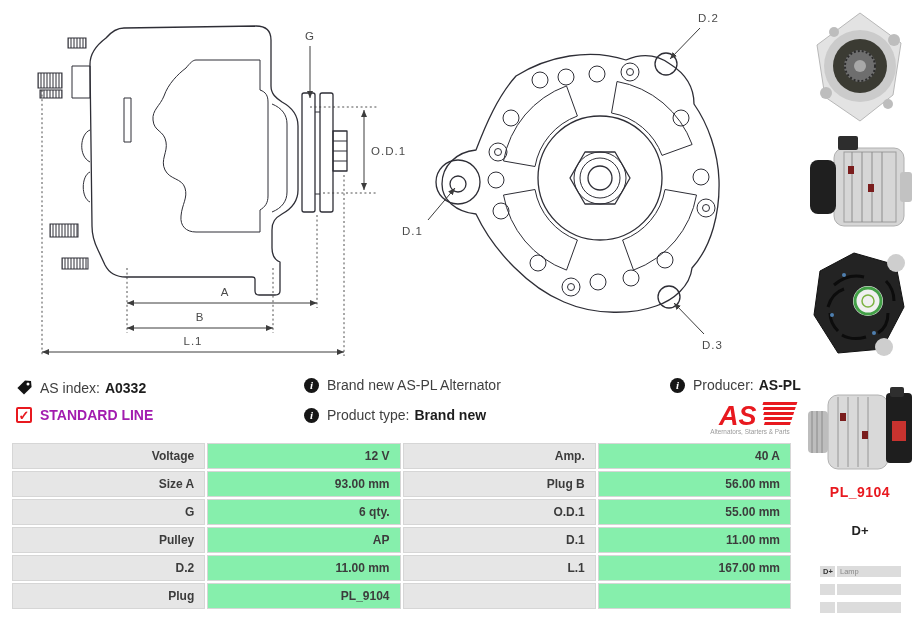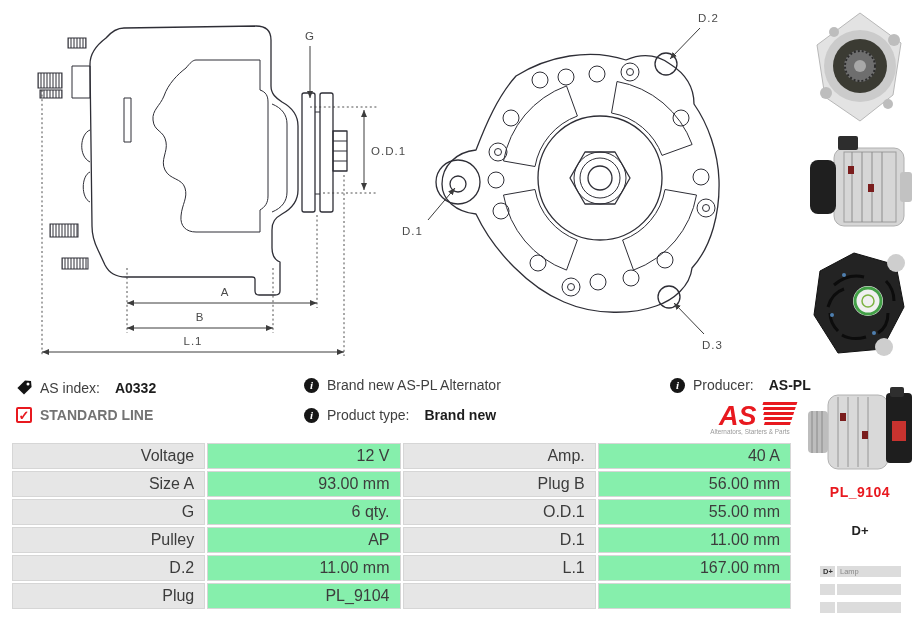--- a/index.html
+++ b/index.html
@@ -10,37 +10,37 @@
   
   .draw{position:absolute;}
   .d-line{fill:none;stroke:#2e2e36;stroke-width:1.3;stroke-linejoin:round;stroke-linecap:round;}
   .d-thin{fill:none;stroke:#2e2e36;stroke-width:1;stroke-linejoin:round;}
   .dim{stroke:#3c3c3c;stroke-width:1;fill:none;}
   .dot{stroke:#3c3c3c;stroke-width:.9;stroke-dasharray:2 2.6;fill:none;}
   .dtxt{font-size:11.5px;fill:#4a4a4a;letter-spacing:1px;font-family:"Liberation Sans",sans-serif;}
 
   
   .inforow{position:absolute;display:flex;align-items:center;font-size:14px;color:#3f3f3f;}
-  .inforow b{margin-left:15px;color:#1d1d1d;}
+  .inforow b{margin-left:5px;color:#1d1d1d;}
   .ico-info{display:inline-flex;width:15px;height:15px;border-radius:50%;background:#161616;color:#fff;
             align-items:center;justify-content:center;font:italic bold 11px "Liberation Serif",serif;
             margin-right:8px;flex:0 0 auto;}
   .tag-ic{width:17px;height:17px;margin-right:7px;}
   .chk{display:inline-flex;width:12px;height:12px;border:2px solid #e8191f;border-radius:2px;margin-right:8px;
        align-items:center;justify-content:center;font-size:13px;font-weight:bold;color:#e8191f;line-height:1;}
-  .redtxt{color:#737373;font-weight:bold;text-align:center;}
+  .redtxt{color:#a21caf;font-weight:bold;text-align:center;}
 
   
   .aslogo{position:absolute;left:697px;top:397px;width:106px;height:40px;}
 
   
   .spec{position:absolute;left:12px;top:443px;width:779px;}
   .spec-row{display:flex;gap:2px;margin-bottom:2px;height:26px;}
   .cell{flex:1;display:flex;align-items:center;justify-content:flex-end;
-        padding-right:10px;font-size:16px;color:#3c3c3c;border:1px solid #d6d6d6;box-sizing:border-box;}
+        padding-right:10px;font-size:12px;color:#3c3c3c;border:1px solid #d6d6d6;box-sizing:border-box;font-weight:bold;}
   .lbl{background:#e6e6e6;}
   .val{background:#86efac;}
 
   
   .photo{position:absolute;left:804px;width:112px;}
   .plug-code{position:absolute;left:804px;top:484px;width:112px;text-align:center;
              font-size:14px;font-weight:bold;color:#e8191f;letter-spacing:.5px;}
   .terminal{position:absolute;left:804px;top:523px;width:112px;text-align:center;
             font-size:13px;font-weight:bold;color:#222;}
   .pintable{position:absolute;left:820px;top:566px;width:81px;}

